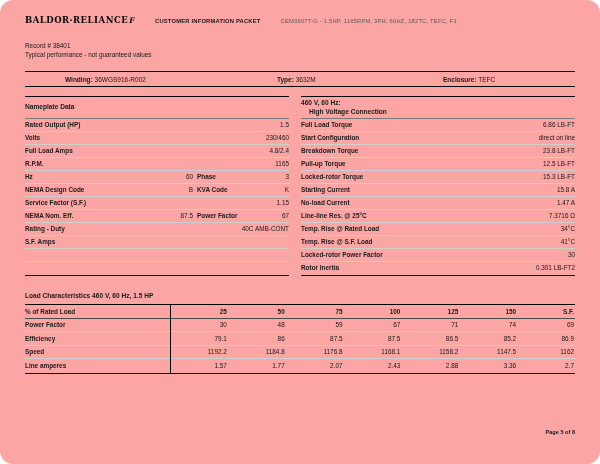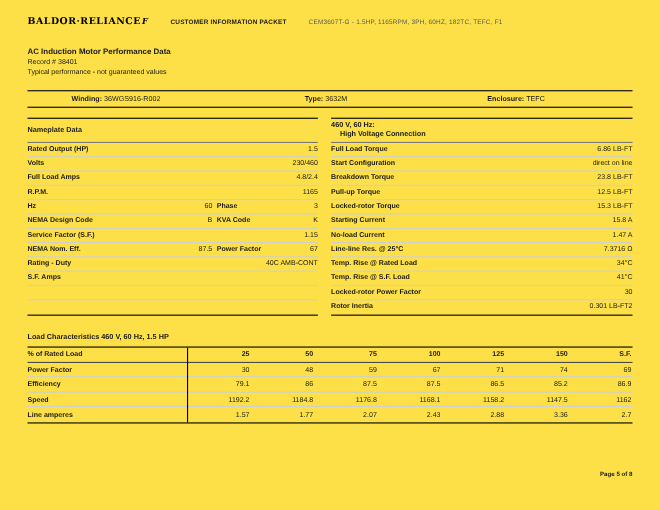--- a/index.html
+++ b/index.html
@@ -1,18 +1,18 @@
 <!DOCTYPE html>
 <html><head>
 <meta charset="utf-8">
 <style>
   * { margin:0; padding:0; box-sizing:border-box; }
   html,body { background:#ffffff; }
   body { font-family:"Liberation Sans","DejaVu Sans",sans-serif; color:#1a1a1a; }
-  .page { position:relative; width:600px; height:464px; background:#fde047; overflow:hidden; }
+  .page { position:relative; width:600px; height:464px; background:#fca5a5; overflow:hidden;border-radius:13px; }
   .content { padding:0 25px; }
 
   
   .hdr { display:flex; align-items:baseline; margin-top:15px; white-space:nowrap; }
   .logo { font-family:"DejaVu Serif","Liberation Serif",serif; font-weight:bold; font-size:8.5px; letter-spacing:0.5px; color:#000; }
   .logo-mark { font-style:italic; font-size:7.5px; margin-left:1px; }
   .packet { font-size:5.8px; font-weight:bold; margin-left:20px; letter-spacing:0.2px; }
   .model { font-size:5.8px; color:#5a5a5a; margin-left:20px; letter-spacing:0.2px; }
 
   
@@ -57,21 +57,20 @@
 <div class="page">
   <div class="content">
 
     <div class="hdr">
       <span class="logo"><span>BALDOR·RELIANCE</span><span class="logo-mark">F</span></span>
       <span class="packet">CUSTOMER INFORMATION PACKET</span>
       <span class="model">CEM3607T-G - 1.5HP, 1165RPM, 3PH, 60HZ, 182TC, TEFC, F1</span>
     </div>
 
     <div class="title-block">
-      <div class="doc-title">AC Induction Motor Performance Data</div>
       <div class="doc-sub">Record # 38401</div>
       <div class="doc-sub">Typical performance - not guaranteed values</div>
     </div>
 
     <div class="winding-bar">
       <span class="wb-item wb-winding"><span class="wb-label">Winding:</span> <span>36WGS916-R002</span></span>
       <span class="wb-item wb-type"><span class="wb-label">Type:</span> <span>3632M</span></span>
       <span class="wb-item wb-enclosure"><span class="wb-label">Enclosure:</span> <span>TEFC</span></span>
     </div>
 

